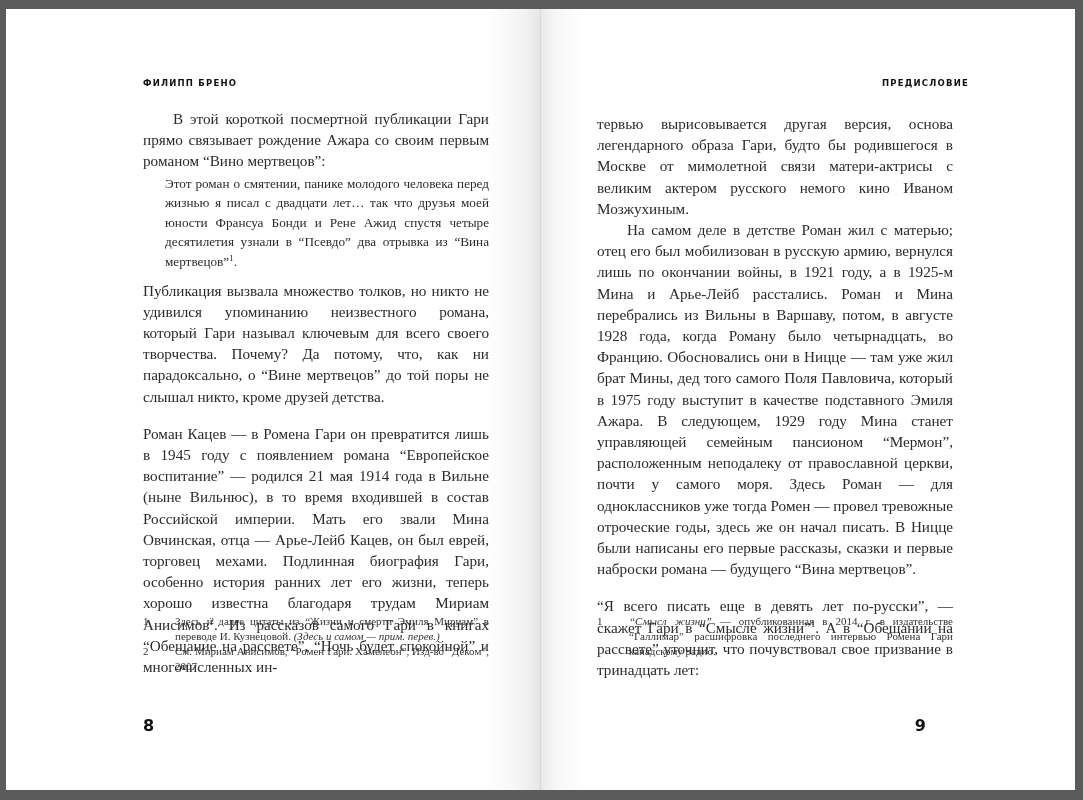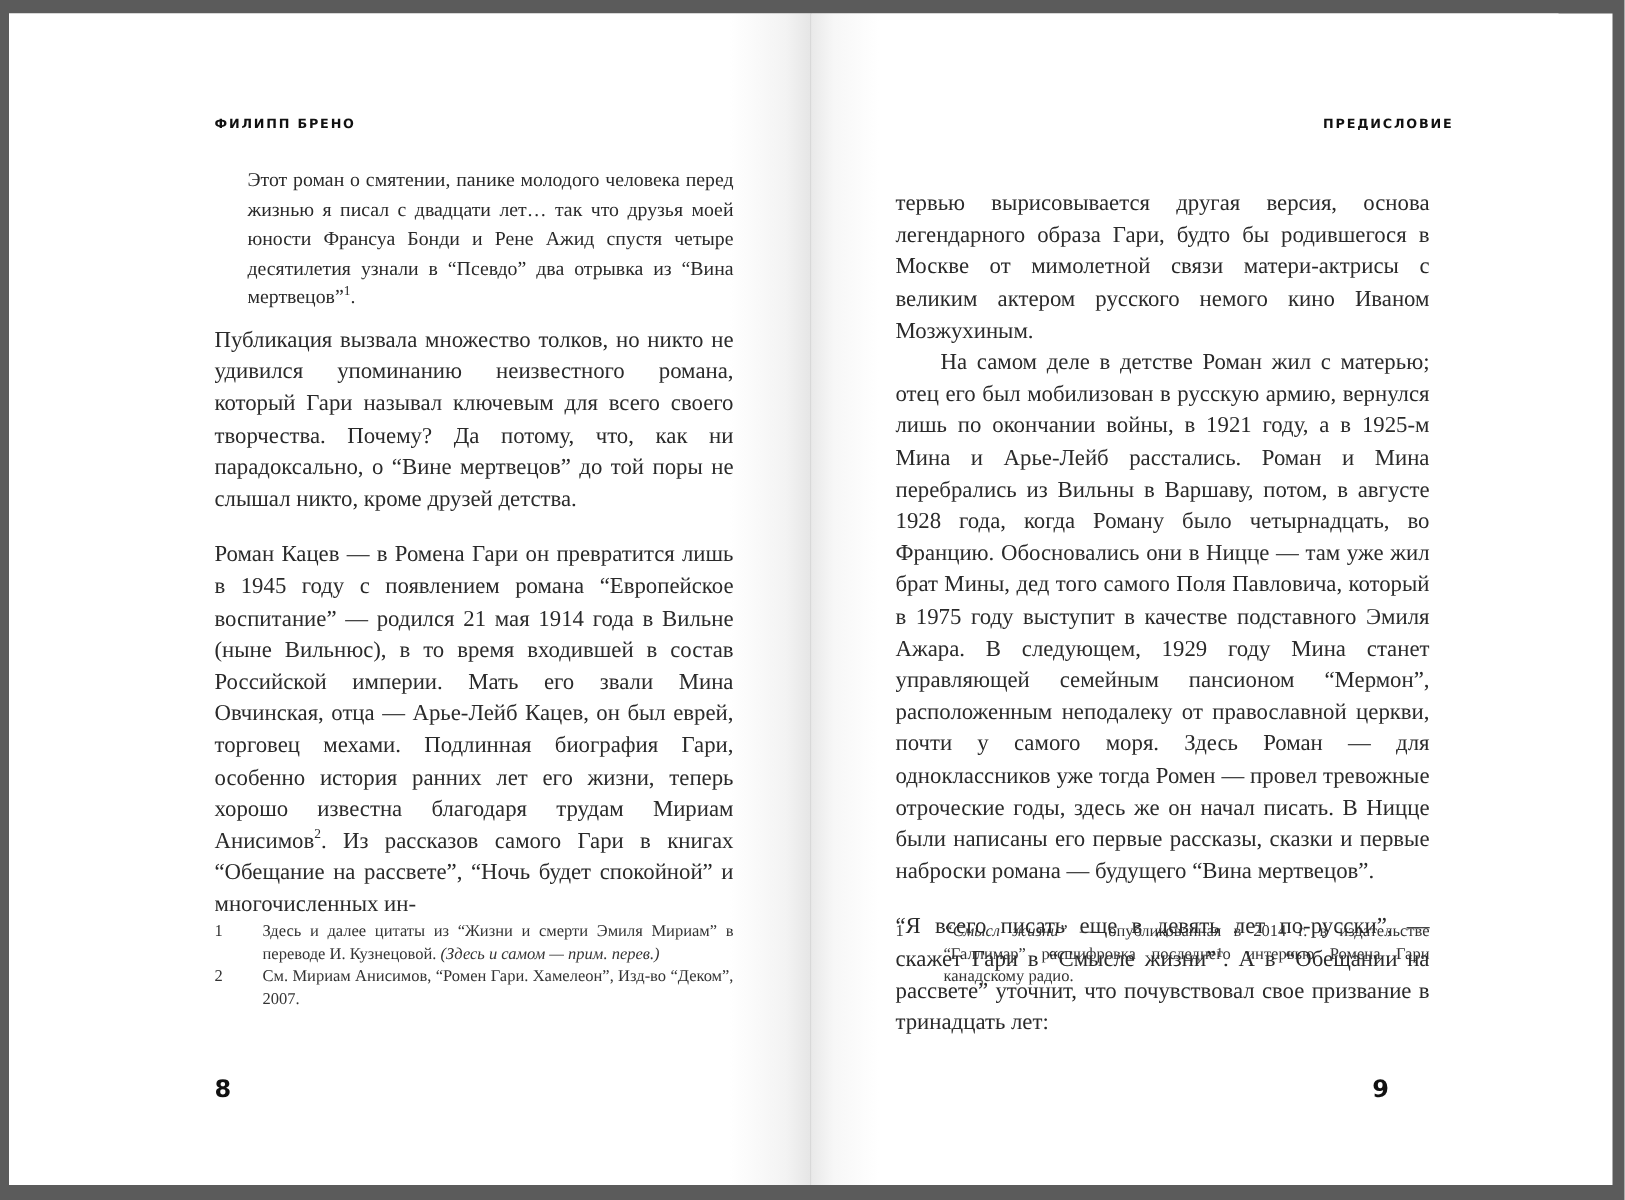--- a/index.html
+++ b/index.html
@@ -23,21 +23,21 @@
     font-size: 8.5px; letter-spacing: 1.2px; color: #111;
   }
   .left .running-head { left: 137px; }
   .right .running-head { right: 70px; }
   .body-text {
     position: absolute; font-size: 15.2px; line-height: 21.2px;
     text-align: justify; hyphens: manual;
   }
   .left .body-text { left: 137px; width: 346px; top: 99px; }
   .right .body-text { left: 590px; }
-  .right .body-text { left: 56px; width: 356px; top: 116px; }
+  .right .body-text { left: 56px; width: 356px; top: 104px; }
   p { margin: 0; }
   .indent { text-indent: 30px; }
   .quote { margin: 2px 0 8px 22px; font-size: 13.2px; line-height: 19.6px; }
   .gap { height: 16px; }
   .footnotes {
     position: absolute; font-size: 11px; line-height: 15px; color: #333;
   }
   .left .footnotes { left: 137px; width: 346px; top: 605px; }
   .right .footnotes { left: 56px; width: 356px; top: 605px; }
   .fn { display: flex; }
@@ -54,20 +54,21 @@
 </style>
 </head>
 <body>
 
 <div class="spread">
 
   <div class="page left">
     <div class="running-head">ФИЛИПП БРЕНО</div>
 
     <div class="body-text">
+      <p class="indent">В этой короткой посмертной публикации Гари прямо связывает рождение Ажара со своим первым романом “Вино мертвецов”:</p>
       <p class="quote"><span>Этот роман о смятении, панике молодого человека перед жизнью я писал с двадцати лет… так что друзья моей юности Франсуа Бонди и Рене Ажид спустя четыре десятилетия узнали в “Псевдо” два отрывка из “Вина мертвецов”</span><sup>1</sup><span>.</span></p>
       <p>Публикация вызвала множество толков, но никто не удивился упоминанию неизвестного романа, который Гари называл ключевым для всего своего творчества. Почему? Да потому, что, как ни парадоксально, о “Вине мертвецов” до той поры не слышал никто, кроме друзей детства.</p>
       <div class="gap"></div>
       <p><span>Роман Кацев — в Ромена Гари он превратится лишь в 1945 году с появлением романа “Европейское воспитание” — родился 21 мая 1914 года в Вильне (ныне Вильнюс), в то время входившей в состав Российской империи. Мать его звали Мина Овчинская, отца — Арье-Лейб Кацев, он был еврей, торговец мехами. Подлинная биография Гари, особенно история ранних лет его жизни, теперь хорошо известна благодаря трудам Мириам Анисимов</span><sup>2</sup><span>. Из рассказов самого Гари в книгах “Обещание на рассвете”, “Ночь будет спокойной” и многочисленных ин-</span></p>
     </div>
 
     <div class="footnotes">
       <div class="fn">
         <span class="fn-num">1</span>
         <span class="fn-text"><span>Здесь и далее цитаты из “Жизни и смерти Эмиля Мириам” в переводе И. Кузнецовой. </span><i>(Здесь и самом — прим. перев.)</i></span>

